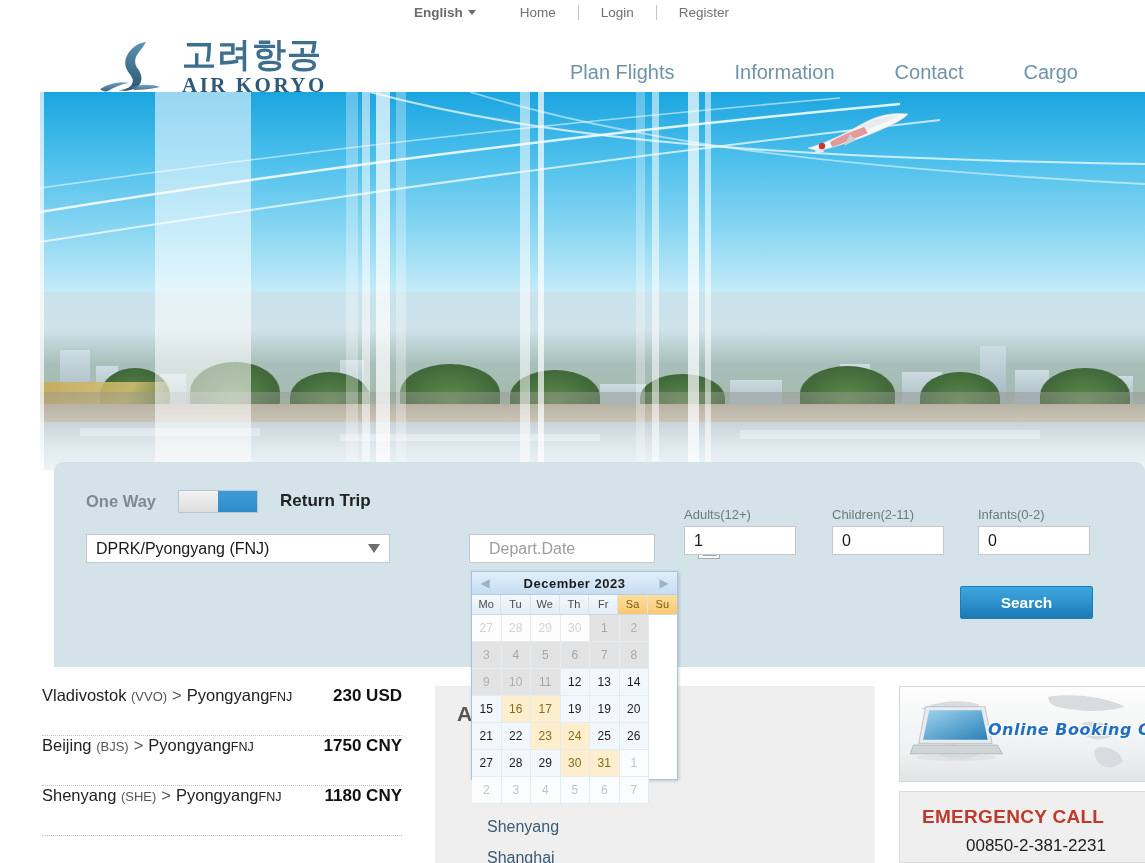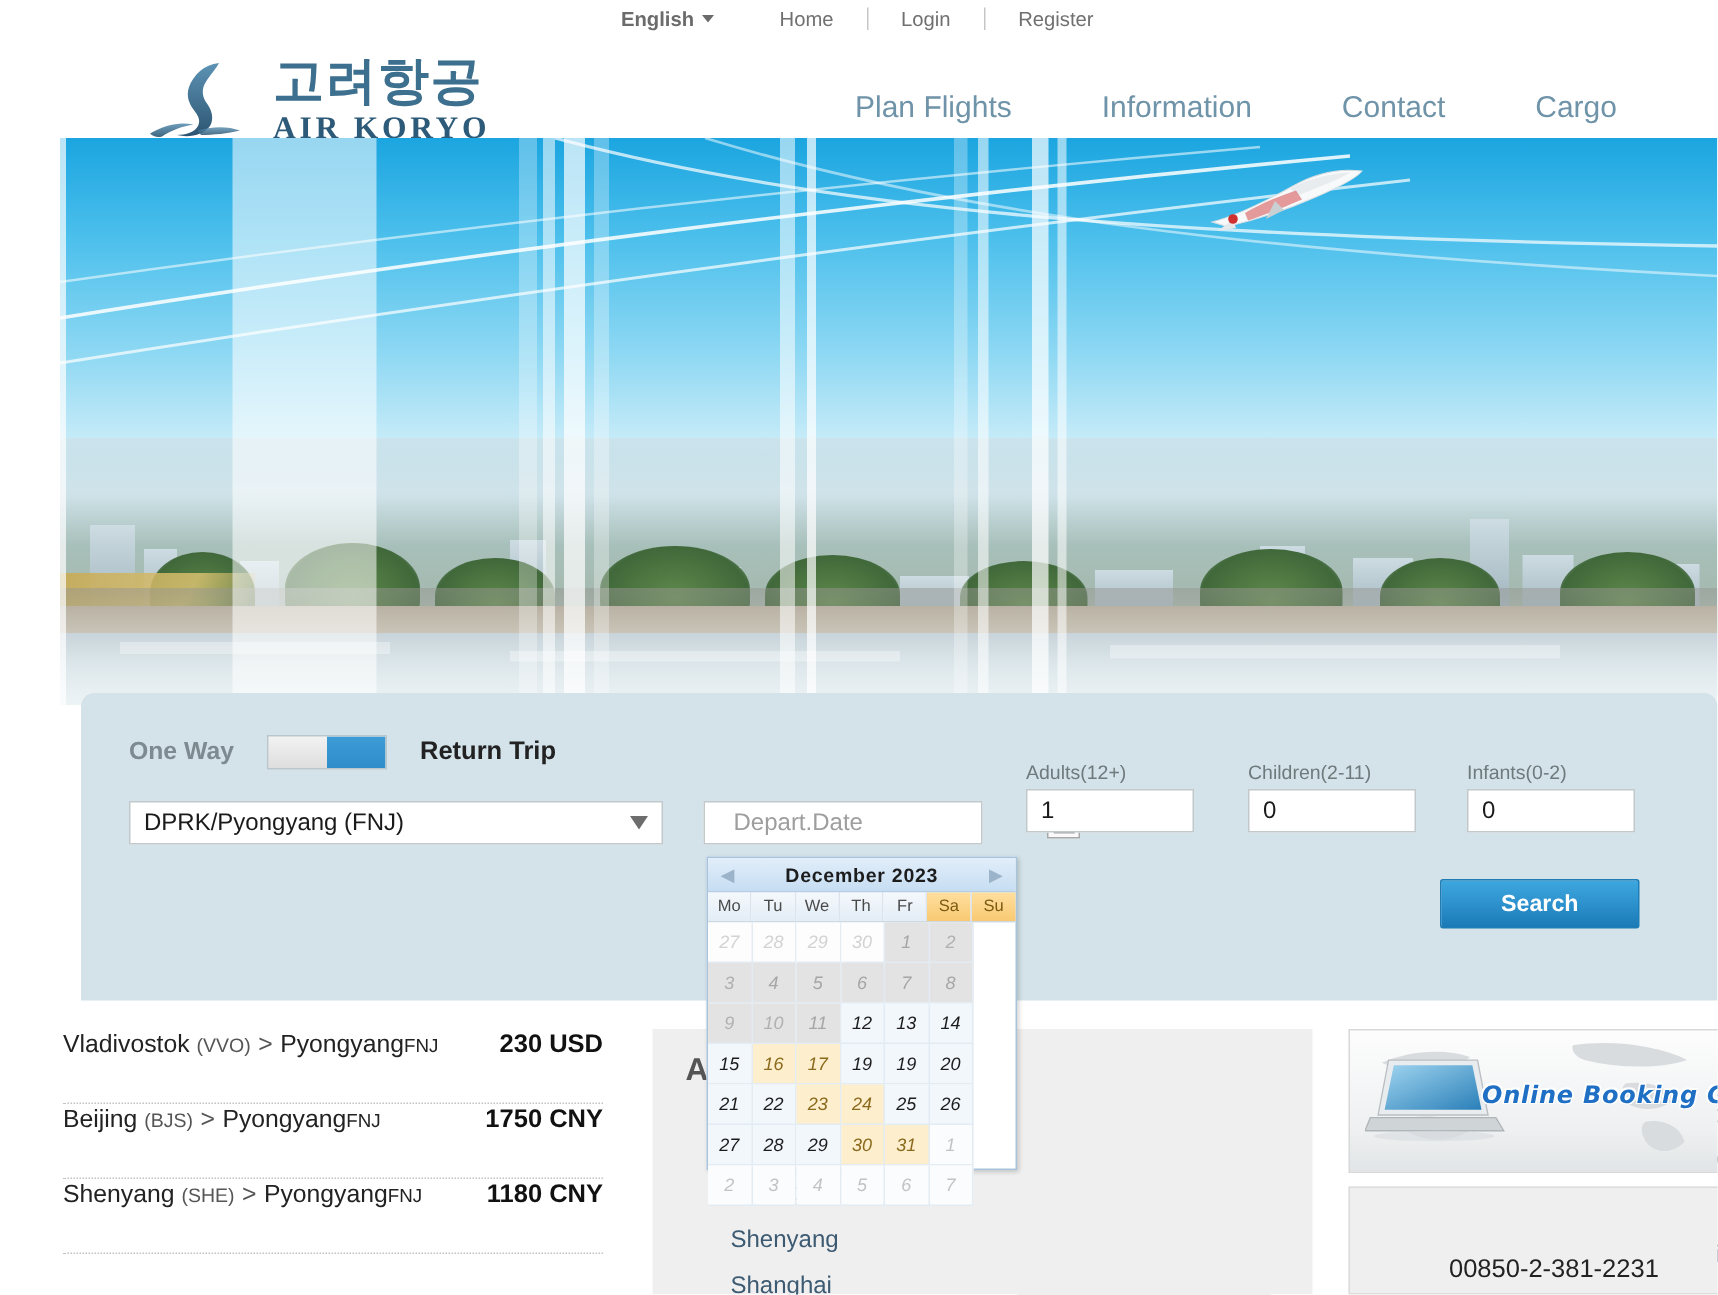--- a/index.html
+++ b/index.html
@@ -135,21 +135,21 @@
   .field {
     position:absolute; background:#fff; border:1px solid #c3c9cb;
     display:flex; align-items:center; padding:0 9px;
     font-size:16px; color:#1a1a1a;
   }
   .field .arr {
     margin-left:auto; width:0; height:0;
     border-left:6.5px solid transparent; border-right:6.5px solid transparent;
     border-top:9px solid #6d6d6d;
   }
-  #sel-from { left:32px; top:72px;  width:356px; height:29px; }
+  #sel-from { left:32px; top:72px;  width:304px; height:29px; }
   #sel-to   { left:32px; top:120px; width:355px; height:29px; }
 
   #date-wrap {
     position:absolute; left:415px; top:72px; width:186px; height:29px;
     background:#fff; border:1px solid #c3c9cb; display:flex; align-items:center;
   }
   #date-input {
     border:0; outline:0; background:transparent; flex:1;
     font-size:16px; color:#1a1a1a; padding-left:19px;
     font-family:"Liberation Sans", sans-serif;
@@ -200,21 +200,21 @@
     letter-spacing:.5px;
   }
   #cal-dow { display:flex; height:20px; border-bottom:1px solid #cfd9e2; }
   #cal-dow div {
     width:29.5px; text-align:center; line-height:19px; font-size:11px; color:#4a4a4a;
     background:linear-gradient(180deg,#f4f8fc,#e3edf6);
     border-right:1px solid #dbe4ec;
   }
   #cal-dow div.we { background:linear-gradient(180deg,#ffdf9e,#f8c972); color:#7a5a12; }
   #cal-dow div:last-child { border-right:0; }
-  #cal-grid { display:flex; flex-wrap:wrap;font-style:italic; }
+  #cal-grid { display:flex; flex-wrap:wrap; }
   #cal-grid .cell {
     width:29.5px; height:27px; line-height:27px; text-align:center;
     font-size:12px; color:#1c1c1c;
     background:#f2f7fc; border-right:1px solid #e3ebf3; border-bottom:1px solid #e3ebf3;
   }
   #cal-grid .cell.wk { background:#fdeecd; color:#8a6a1c; }
   #cal-grid .cell.dis { background:#e3e3e3; color:#a6a6a6; }
   #cal-grid .cell.wk.dis { background:#e3e3e3; color:#b0b0b0; }
   #cal-grid .cell.oth { background:#fdfdfd; color:#d2d2d2; }
   #cal-grid .cell.nxt { background:#fbfcfd; color:#c3c3c3; }
@@ -559,15 +559,16 @@
           <stop offset="1" stop-color="#2a7fb8"></stop>
       </linearGradient>
     </defs>
     <path d="M4 50 L100 50 L106 60 L0 60 Z" fill="#cfd4d7" stroke="#b0b5b9" stroke-width="1"></path>
     <ellipse cx="53" cy="64" rx="46" ry="4" fill="#d8dcdf" opacity=".6"></ellipse>
   </svg>
   <div id="guide-text">Online Booking Guide</div>
 </div>
 
 <div id="emergency">
+  <div id="emg-title">EMERGENCY CALL</div>
   <div id="emg-num1">00850-2-381-2231</div>
   <div id="emg-num2">00850-2-381-2232</div>
 </div>
 
 </body></html>

